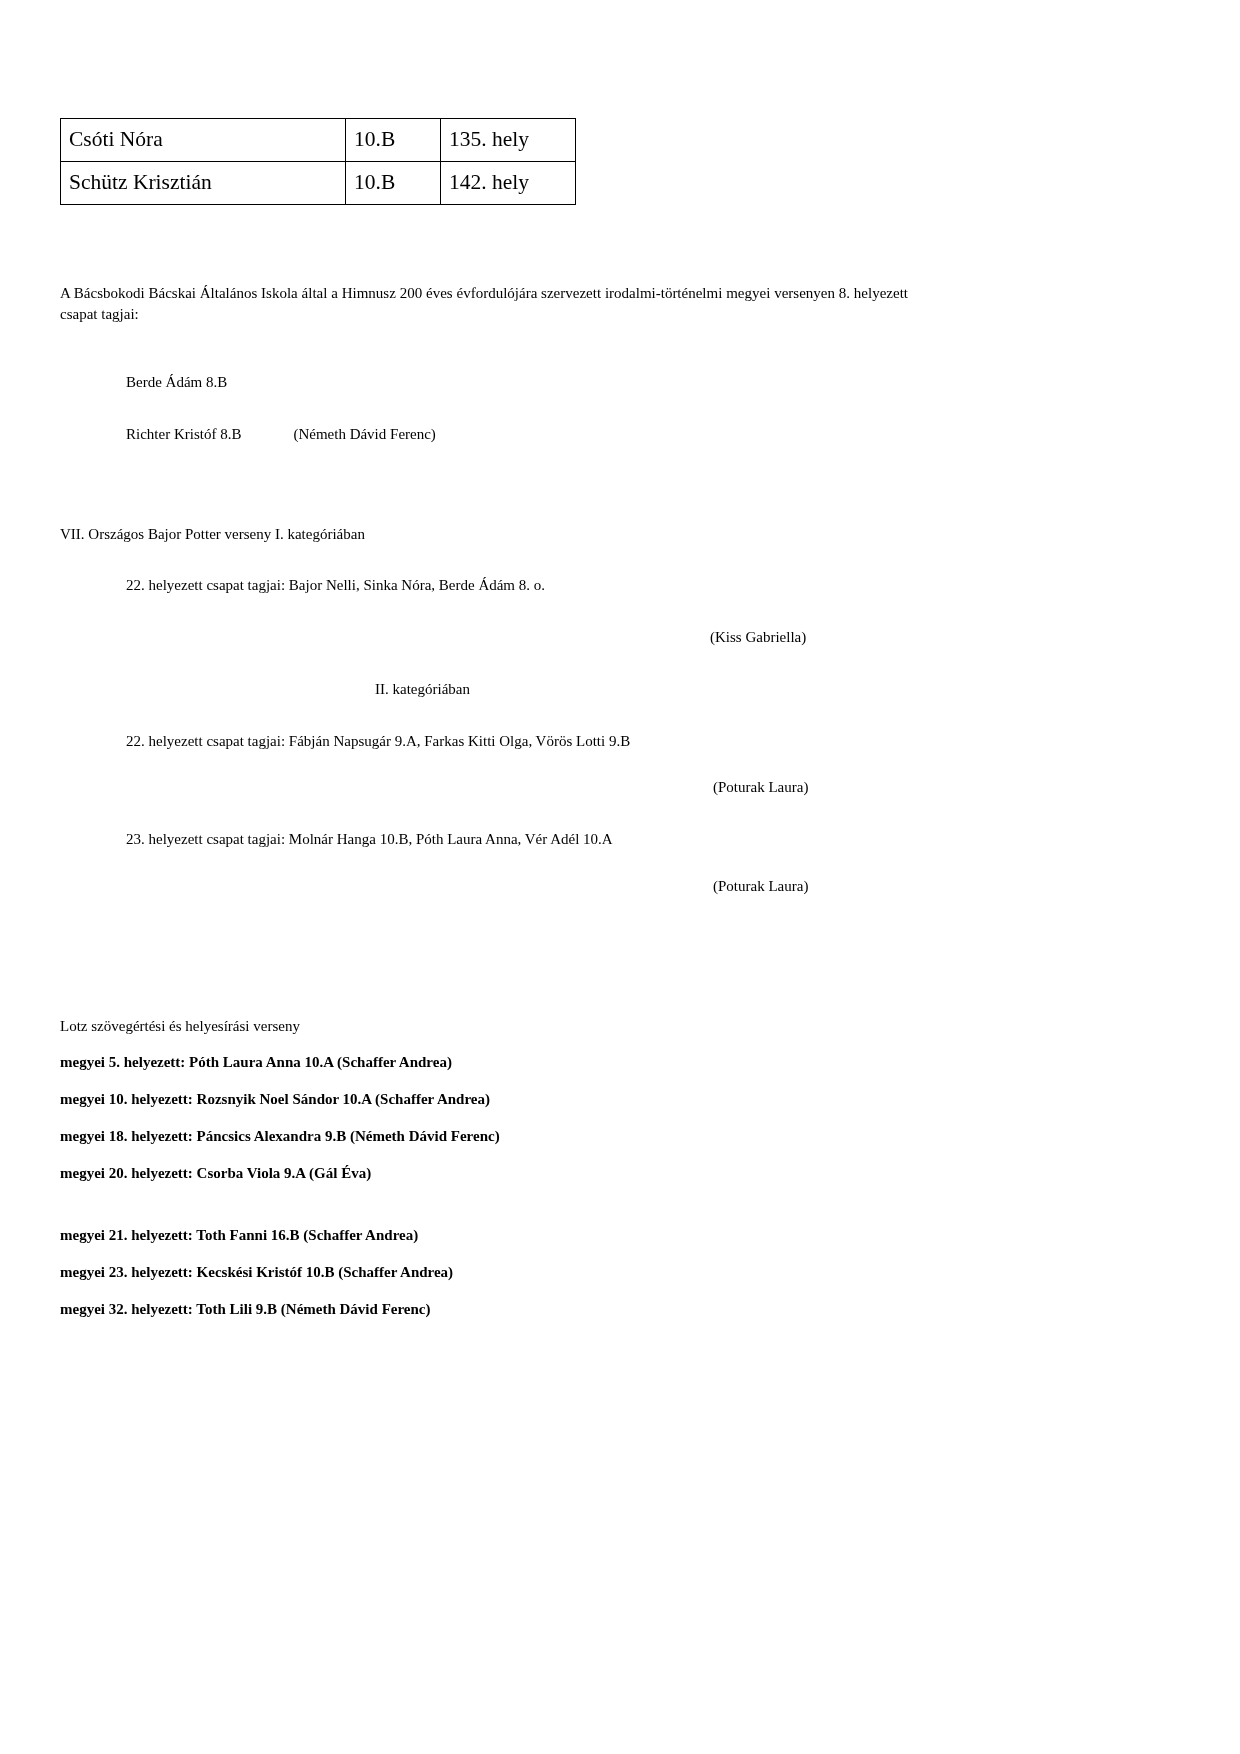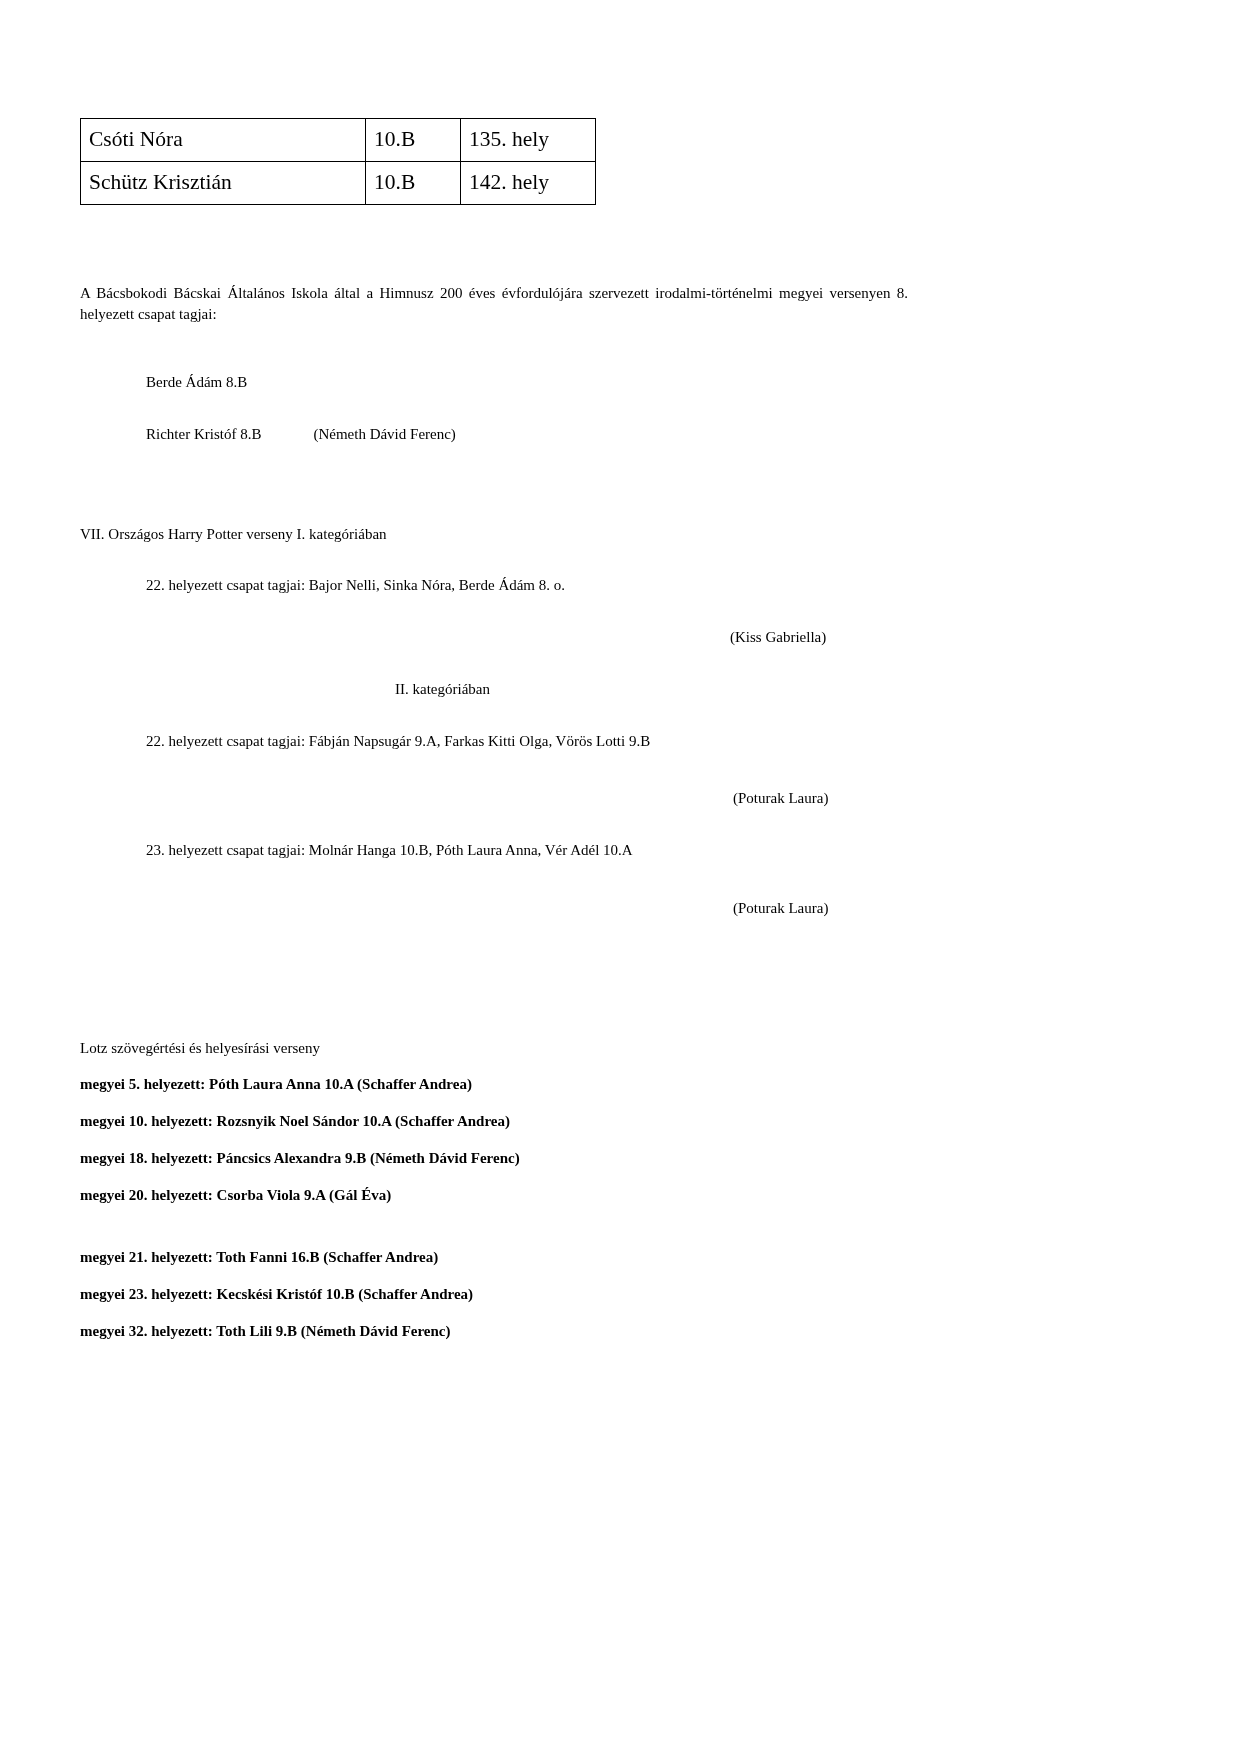--- a/index.html
+++ b/index.html
@@ -12,21 +12,21 @@
     height: 1754px;
     font-family: "Liberation Serif", serif;
     color: #000000;
     position: relative;
   }
   .page {
     position: relative;
     width: 1040px;
     height: 1754px;
     box-sizing: border-box;
-    padding: 118px 132px 0 80px;
+    padding: 118px 132px 0 60px;
   }
   
   table.results-table {
     border-collapse: collapse;
     margin: 0;
     font-size: 21px;
     line-height: 1.2;
   }
   table.results-table td {
     border: 1px solid #000000;
@@ -54,21 +54,21 @@
     text-align: justify;
     text-align-last: left;
   }
   .indent-1 { margin-left: 66px; }
   .indent-2 { margin-left: 66px; }
   .center-ish { margin-left: 315px; }
   .right-ish { margin-left: 650px; }
   .right-ish2 { margin-left: 653px; }
 
   .line-spaced { margin-top: 30px; }
-  .line-spaced-sm { margin-top: 36px; }
+  .line-spaced-sm { margin-top: 25px; }
   .tab-space { display: inline-block; width: 52px; }
   .list-line { margin-top: 15px; font-weight: bold; }
 </style>
 </head>
 <body>
 
 <div class="page">
 
   <table class="results-table">
     <tbody>
@@ -94,21 +94,21 @@
   <p class="indent-1">
     <span>Berde Ádám 8.B</span>
   </p>
 
   <p class="indent-1 line-spaced">
     <span>Richter Kristóf 8.B</span><span class="tab-space"></span><span>(Németh Dávid Ferenc)</span>
   </p>
 
   <div class="gap-lg"></div>
 
-  <p>VII. Országos Harry Potter verseny I. kategóriában</p>
+  <p>VII. Országos Bajor Potter verseny I. kategóriában</p>
 
   <p class="indent-2 line-spaced">22. helyezett csapat tagjai: Bajor Nelli, Sinka Nóra, Berde Ádám 8. o.</p>
 
   <p class="right-ish line-spaced">(Kiss Gabriella)</p>
 
   <p class="center-ish line-spaced">II. kategóriában</p>
 
   <p class="indent-2 line-spaced">22. helyezett csapat tagjai: Fábján Napsugár 9.A, Farkas Kitti Olga, Vörös Lotti 9.B</p>
 
   <p class="right-ish2 line-spaced-sm">(Poturak Laura)</p>

